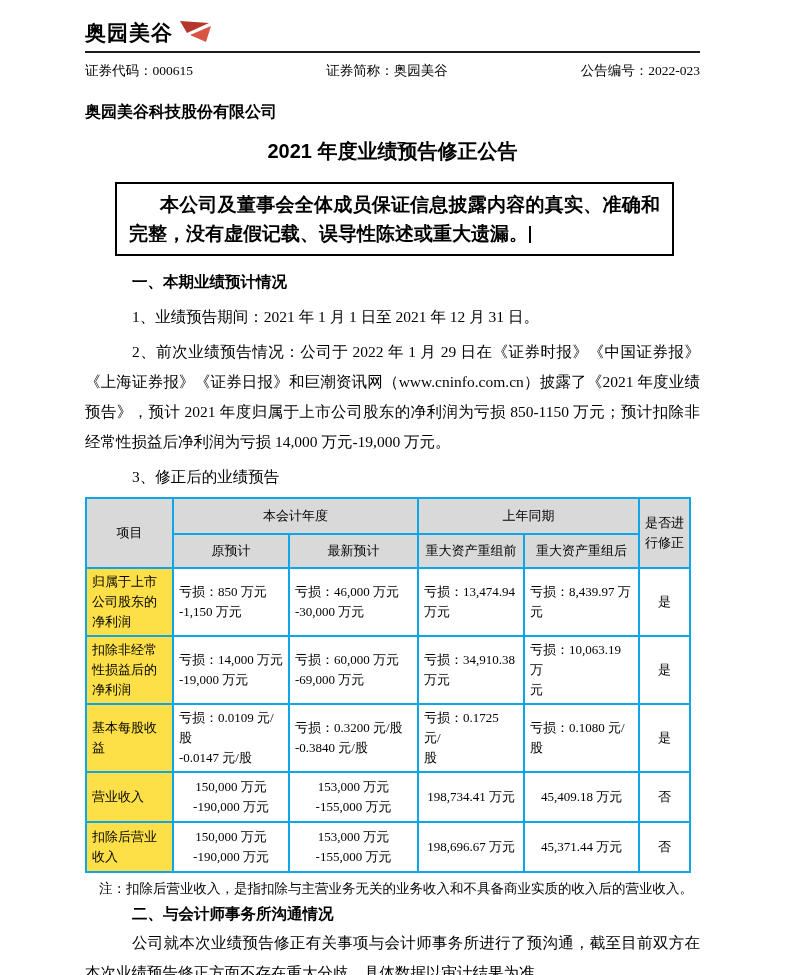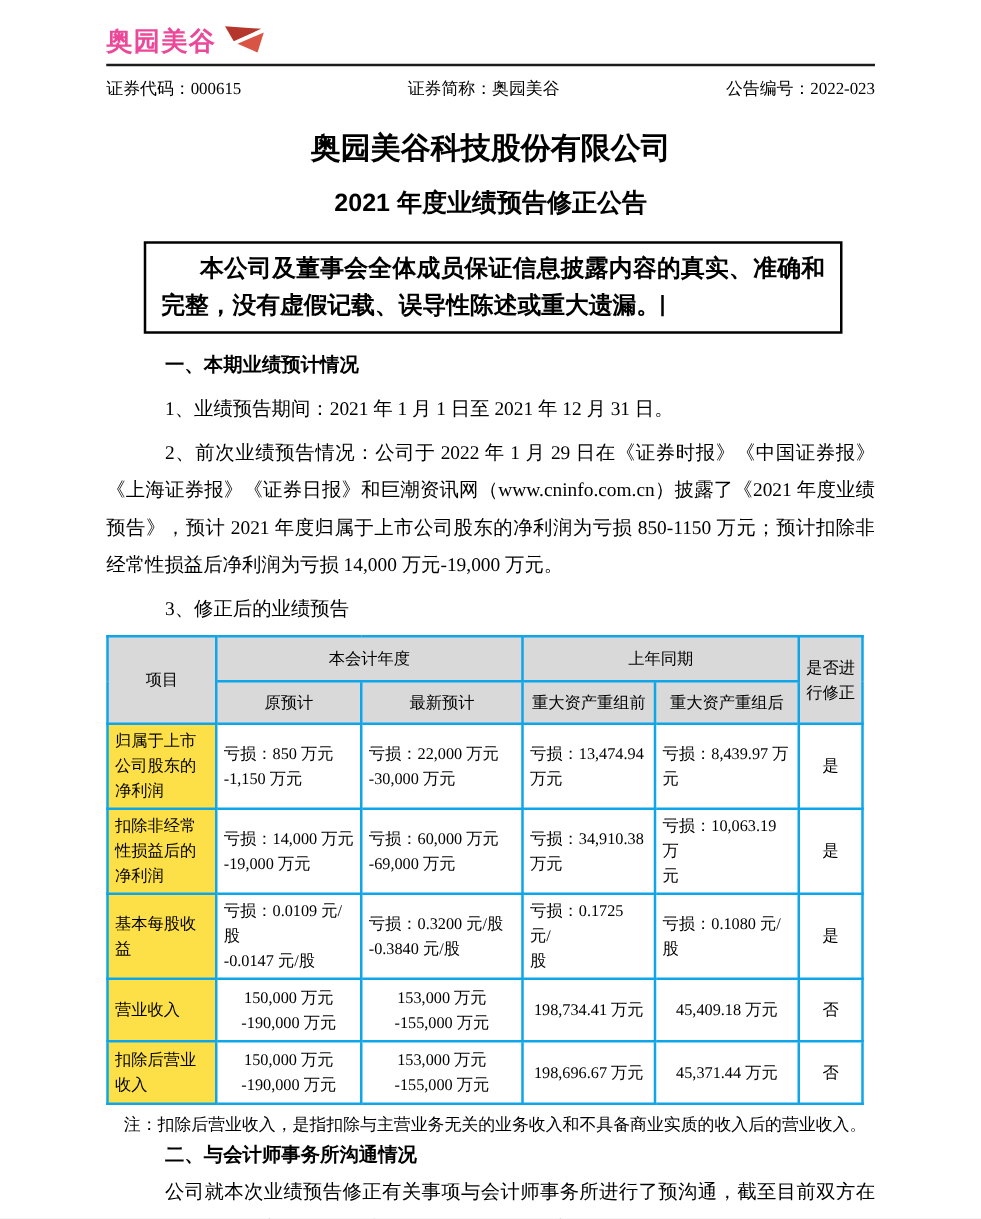--- a/index.html
+++ b/index.html
@@ -11,32 +11,32 @@
     margin: 0 auto;
     background: #ffffff;
     padding: 18px 85px 0 85px;
     font-family: "Liberation Serif", "DejaVu Serif", serif;
     color: #000;
     overflow: hidden;
   }
   
   .logo-row { display: flex; align-items: center; gap: 5px; height: 30px; }
   .logo-text {
-    font-size: 21px; font-weight: 600; color: #ec4899; letter-spacing: 1px;
+    font-size: 21px; font-weight: 600; color: #000000; letter-spacing: 1px;
     font-family: "Liberation Serif", "DejaVu Serif", serif;
   }
   .logo-mark { width: 34px; height: 24px; margin-top: -2px; }
   .top-rule { border: none; border-top: 2px solid #1c1c1c; margin-top: 3px; }
   .info-row {
     display: flex; justify-content: space-between;
     font-size: 13.5px; margin-top: 9px; height: 20px;
   }
   
   .company-title {
-    margin-top: 20px; text-align: center; font-size: 24px; font-weight: 700;
+    margin-top: 20px; text-align: left; font-size: 16px; font-weight: 700;
     font-family: "Liberation Sans", "DejaVu Sans", sans-serif;
   }
   .announcement-title {
     margin-top: 15px; text-align: center; font-size: 20px; font-weight: 700;
     font-family: "Liberation Sans", "DejaVu Sans", sans-serif;
   }
   
   .statement-box {
     border: 2px solid #000;
     margin: 17px 26px 0 30px;
@@ -146,21 +146,21 @@
         <th>重大资产重组后</th>
       </tr>
     </thead>
     <tbody>
       <tr class="tr-r1">
         <td class="item">归属于上市
 公司股东的
 净利润</td>
         <td class="c-left">亏损：850 万元
 -1,150 万元</td>
-        <td class="c-left">亏损：22,000 万元
+        <td class="c-left">亏损：46,000 万元
 -30,000 万元</td>
         <td class="c-left">亏损：13,474.94
 万元</td>
         <td class="c-left">亏损：8,439.97 万
 元</td>
         <td class="c-center">是</td>
       </tr>
       <tr class="tr-r2">
         <td class="item">扣除非经常
 性损益后的

